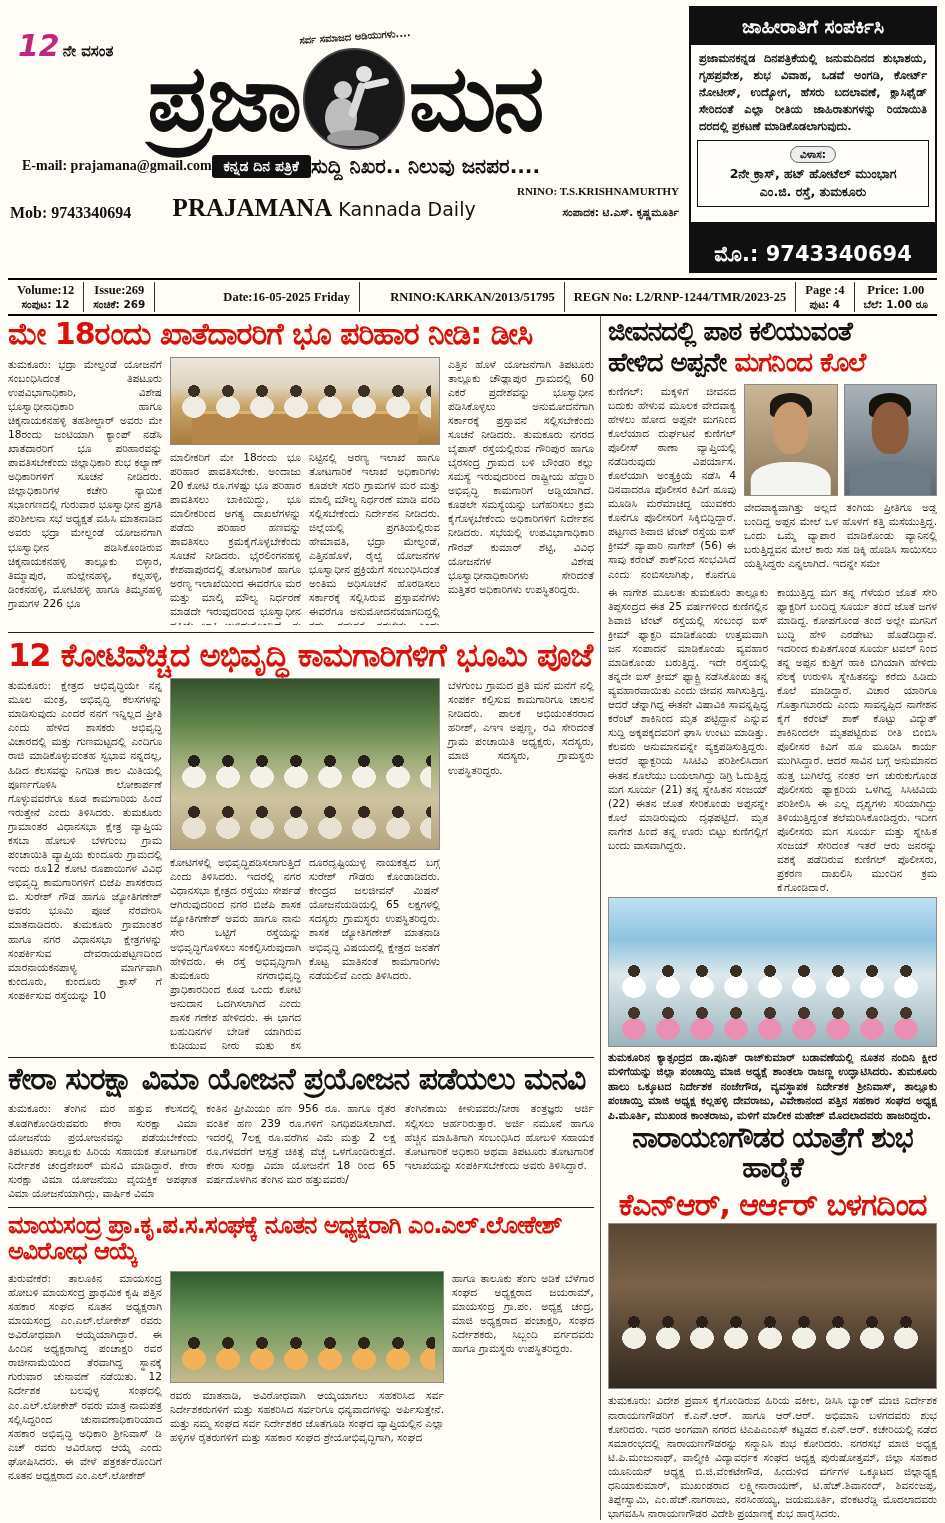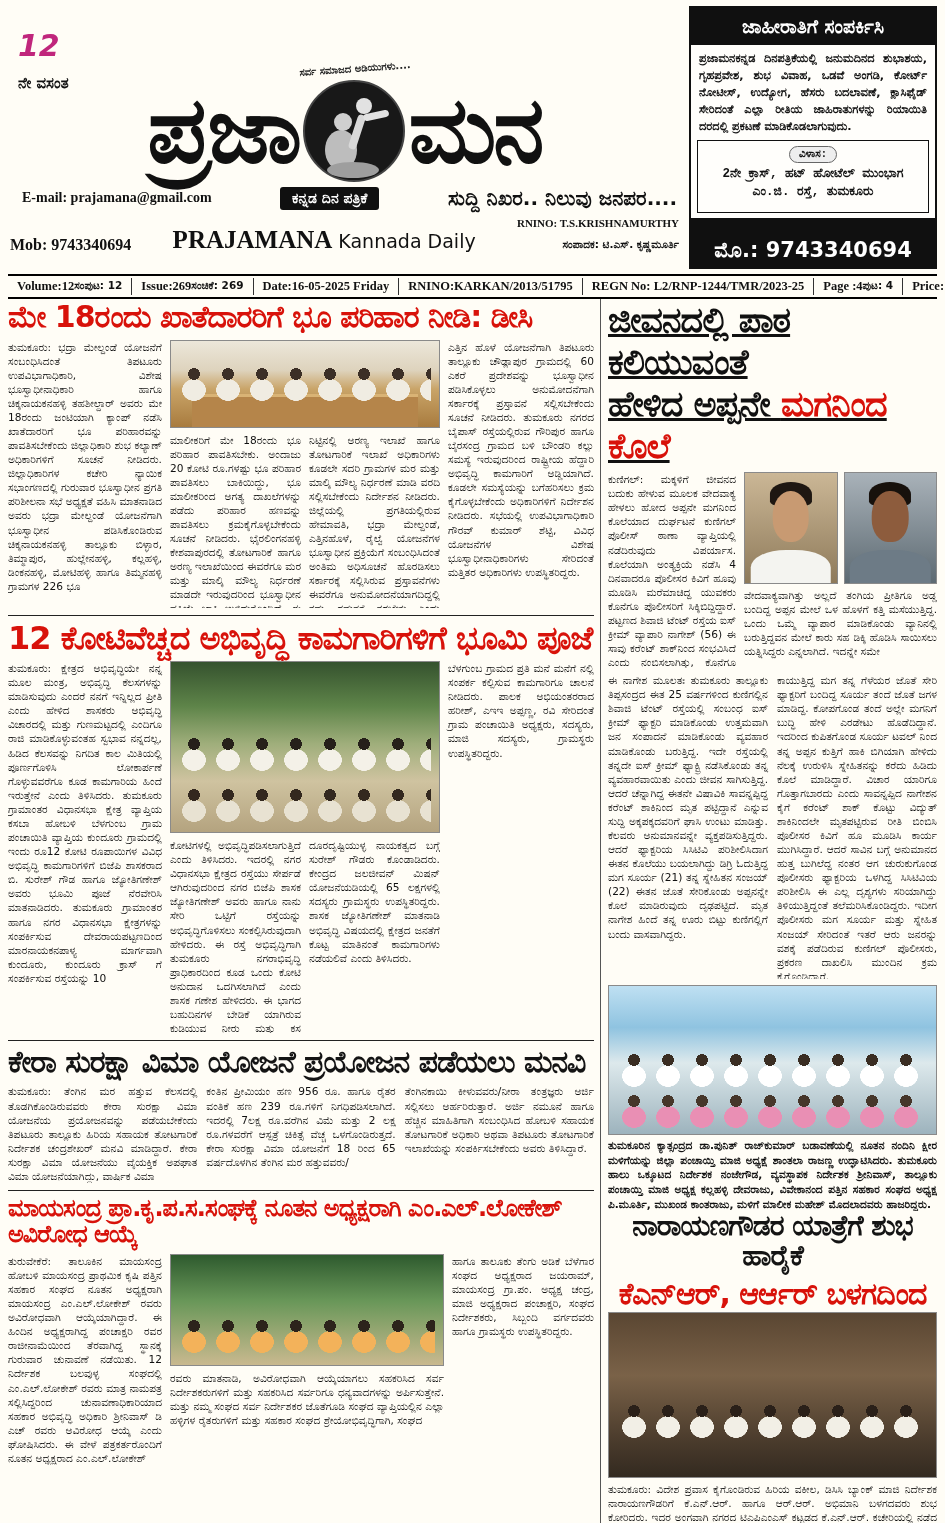--- a/index.html
+++ b/index.html
@@ -2,65 +2,65 @@
 <html><head>
 <meta charset="utf-8">
 <style>
   html,body{margin:0;padding:0;background:#9a9a9a;}
   .page{width:945px;height:1523px;margin:0 auto;background:#fffdf6;color:#111;
         box-sizing:border-box;padding:6px 8px;overflow:hidden;position:relative;
         font-family:"DejaVu Sans", sans-serif;}
   
   .hdr{display:flex;gap:8px;}
   .mast{width:676px;position:relative;}
-  .logo-line{display:flex;align-items:baseline;gap:16px;margin:28px 0 0 10px;flex-direction:column;}
+  .logo-line{display:flex;align-items:baseline;gap:3px;margin:28px 0 0 10px;}
   .logo-num{font-size:30px;font-weight:900;font-style:italic;color:#c0267c;line-height:.8;}
   .logo-suf{font-size:15px;font-weight:700;}
   .title-row{display:flex;align-items:center;justify-content:center;margin-top:-14px;}
   .title{font-size:92px;font-weight:900;letter-spacing:-3px;line-height:1.05;font-family:"DejaVu Sans",sans-serif;}
   .emblem-wrap{position:relative;width:106px;height:106px;margin:0 2px;flex:0 0 auto;}
   .arc-tag{position:absolute;top:-15px;left:-46px;width:200px;text-align:center;
            font-size:10px;font-weight:700;color:#222;transform:rotate(-4deg);}
-  .sub-row{display:flex;align-items:center;justify-content:space-between;margin:2px 4px 0 14px;}
+  .sub-row{display:flex;align-items:center;justify-content:flex-start;margin:2px 4px 0 14px;}
   .email{font-size:14px;font-weight:700;font-family:"Liberation Serif",serif;}
   .badge{background:#101010;color:#fff;font-size:14px;font-weight:700;padding:3px 12px;border-radius:3px;}
   .slogan{font-size:20px;font-weight:900;}
   .bot-row{display:flex;justify-content:space-between;align-items:flex-end;margin:2px 2px 0 2px;}
   .mob{font-size:16px;font-weight:700;font-family:"Liberation Serif",serif;}
   .ptitle{font-size:25px;font-weight:700;font-family:"Liberation Serif",serif;}
   .ptitle-tail{font-size:19px;font-weight:400;}
   .editors{text-align:right;line-height:1.3;}
   .editor-en{font-size:11px;font-weight:700;font-family:"Liberation Serif",serif;}
   .editor-kn{font-size:10.5px;font-weight:700;}
   
   .adbox{width:245px;border:2px solid #101010;display:flex;flex-direction:column;background:#fffefb;}
   .ad-h{background:#101010;color:#fff;text-align:center;font-size:19px;font-weight:800;padding:7px 2px;}
   .ad-b{font-size:11.3px;font-weight:600;padding:6px 8px 4px;text-align:justify;line-height:1.5;flex:1;}
-  .ad-addr{border:1.5px solid #101010;margin:0 6px 5px;text-align:center;font-size:12.5px;font-weight:700;padding:4px 2px 11px;line-height:1.45;font-family:Liberation Mono, monospace;}
+  .ad-addr{border:1.5px solid #101010;margin:0 6px 15px;text-align:center;font-size:12.5px;font-weight:700;padding:4px 2px 5px;line-height:1.45;}
   .ad-addr-label{display:inline-block;border:1px solid #666;border-radius:9px;padding:0 9px;font-size:10.5px;background:#eee;margin-bottom:2px;}
   .ad-ph{background:#101010;color:#fff;text-align:center;font-size:21px;font-weight:800;padding:20px 0 5px;}
   
   .ibar{display:flex;align-items:stretch;border-top:2px solid #000;border-bottom:2px solid #000;
         margin-top:5px;padding:2px 0;}
-  .cell{padding:1px 9px;border-right:1.5px solid #333;text-align:center;display:flex;justify-content:center;}
+  .cell{padding:1px 9px;border-right:1.5px solid #333;text-align:center;display:flex;flex-direction:column;justify-content:center;}
   .cell:last-child{border-right:none;}
   .cell .en{font-size:12.5px;font-weight:700;font-family:"Liberation Serif",serif;white-space:nowrap;}
   .cell .kn{font-size:10.5px;font-weight:700;white-space:nowrap;}
   .grow{flex:1;text-align:right;}
   
   .main{display:flex;}
   .left{width:586px;padding-right:6px;border-right:1px solid #555;}
   .right{flex:1;padding-left:7px;}
   .h-red{color:#d8120a;}
   .hl{font-weight:900;line-height:1.08;margin:2px 0 6px;}
   .hl-dc{font-size:30px;letter-spacing:-1px;}
   .hl-koti{font-size:32px;letter-spacing:-1px;}
   .hl-kera{font-size:30px;letter-spacing:-1px;color:#141414;}
   .hl-maya{font-size:24px;letter-spacing:-1px;}
-  .hl-murder{font-size:35px;letter-spacing:-1px;line-height:1.2;margin:0 0 5px;text-decoration:underline;}
+  .hl-murder{font-size:26px;letter-spacing:-1px;line-height:1.2;margin:0 0 5px;}
   .hl-knr{font-size:30px;text-align:center;letter-spacing:-1px;margin:6px 0 2px;}
   .hl-knr2{font-size:28px;text-align:center;color:#141414;letter-spacing:-1px;margin:0 0 6px;}
   .bt{font-size:10.6px;line-height:1.33;text-align:justify;font-weight:500;}
   .cap{font-size:10.6px;font-weight:700;text-align:justify;line-height:1.38;margin-top:3px;}
   .rule{border:0;border-top:1.5px solid #222;margin:7px 0 5px;}
   .g-dc{display:grid;grid-template-columns:154px 1fr 146px;gap:8px;}
   .g-maya{display:grid;grid-template-columns:154px 1fr 142px;gap:8px;}
   .g3{display:grid;grid-template-columns:1fr 1fr 1fr;gap:9px;}
   .g2{display:grid;grid-template-columns:1fr 1fr;gap:9px;margin-top:5px;}
   .subcols{display:grid;grid-template-columns:1fr 1fr;gap:8px;margin-top:5px;}

